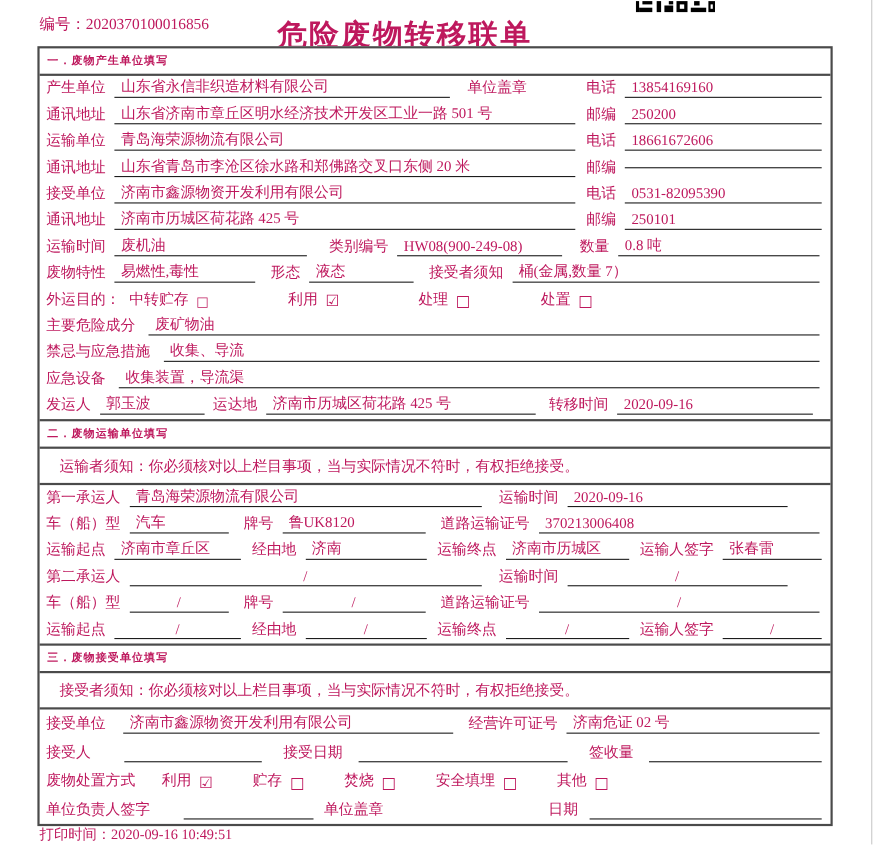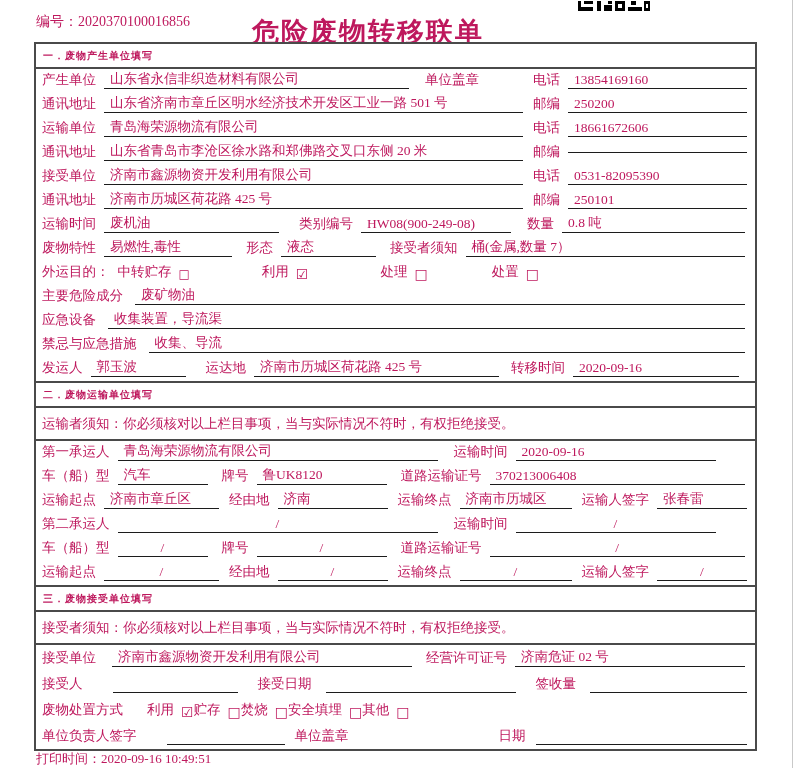--- a/index.html
+++ b/index.html
@@ -7,35 +7,35 @@
        font-family:"Liberation Serif","DejaVu Serif",serif;color:#be185d;font-size:13.5px;overflow:hidden;}
   .page-edge{position:absolute;top:0;bottom:0;right:3px;width:1px;background:#c9c9c9;}
   .doc-header{position:relative;height:42px;}
   .serial{position:absolute;left:36px;top:13px;font-size:14px;white-space:nowrap;}
   .doc-title{position:absolute;left:0;right:60px;top:14px;text-align:center;font-size:27px;font-weight:bold;letter-spacing:2px;}
   .qr{position:absolute;left:578px;top:0;}
   .form-table{position:absolute;left:34px;top:42px;width:723px;border:2px solid #4a4a4a;box-sizing:border-box;background:#fff;}
   .sec{border-top:0;}
   .sec + .sec{border-top:2px solid #4a4a4a;}
   .sec-head{height:23px;line-height:23px;font-weight:bold;font-size:10px;padding-left:7px;border-bottom:2px solid #4a4a4a;letter-spacing:1px;}
-  .notice-row{height:31px;line-height:31px;padding-left:6px;border-bottom:2px solid #4a4a4a;}
+  .notice-row{height:31px;line-height:31px;padding-left:18px;border-bottom:2px solid #4a4a4a;}
   .row{display:flex;align-items:flex-end;height:24px;padding:0 6px 4px 6px;box-sizing:border-box;}
   .s3 .row{height:26px;}
   .lbl{white-space:nowrap;}
   .u{border-bottom:1px solid #1c1c1c;white-space:nowrap;padding:0 6px;box-sizing:border-box;margin-left:8px;}
   .u.flex{flex:1;}
   .u.center{text-align:center;}
   .spacer{flex:1;}
   .rightcol{display:flex;align-items:center;width:216px;margin-left:auto;flex:none;}
   .rightcol .u{flex:1;margin-right:2px;}
   .cb{font-family:"DejaVu Sans",sans-serif;font-size:14px;line-height:14px;margin-left:7px;}
   .cb.small{font-size:12px;}
   .ml8{margin-left:8px}.ml10{margin-left:10px}.ml12{margin-left:12px}.ml14{margin-left:14px}
-  .ml16{margin-left:16px}.ml20{margin-left:20px}.ml22{margin-left:20px}.ml24{margin-left:24px}
-  .ml30{margin-left:30px}.ml36{}.ml72{margin-left:72px}
+  .ml16{margin-left:16px}.ml20{margin-left:20px}.ml22{margin-left:8px}.ml24{margin-left:24px}
+  .ml30{margin-left:30px}.ml36{margin-left:36px}.ml72{margin-left:72px}
   .ml108{margin-left:64px}.ml150{margin-left:150px}
   .mr2{margin-right:2px}.mr4{margin-right:4px}.mr10{margin-right:10px}
   .w90{width:90px}.w95{width:95px}.w110{width:110px}.w112{width:112px}.w115{width:115px}
   .w118{width:118px}.w125{width:125px}.w128{width:128px}.w130{width:130px}.w150{width:150px}
   .w175{width:175px}.w190{width:190px}.w200{width:200px}.w245{width:245px}.w300{width:300px}
   .w305{width:305px}.w320{width:320px}
   .footer{position:absolute;left:36px;top:750px;font-size:13px;white-space:nowrap;}
 </style>
 </head>
 <body>
@@ -154,27 +154,27 @@
         <span class="lbl ml108">处置</span>
         <span class="cb">□</span>
       </div>
 
       <div class="row">
         <span class="lbl">主要危险成分</span>
         <span class="u flex mr4 ml12">废矿物油</span>
       </div>
 
       <div class="row">
+        <span class="lbl">禁忌与应急措施</span>
+        <span class="u flex mr4 ml12">收集、导流</span>
+      </div>
+
+      <div class="row">
         <span class="lbl">应急设备</span>
         <span class="u flex mr4 ml12">收集装置，导流渠</span>
-      </div>
-
-      <div class="row">
-        <span class="lbl">禁忌与应急措施</span>
-        <span class="u flex mr4 ml12">收集、导流</span>
       </div>
 
       <div class="row">
         <span class="lbl">发运人</span>
         <span class="u w95">郭玉波</span>
         <span class="lbl ml22">运达地</span>
         <span class="u w245">济南市历城区荷花路 425 号</span>
         <span class="lbl ml12">转移时间</span>
         <span class="u flex mr10">2020-09-16</span>
       </div>

